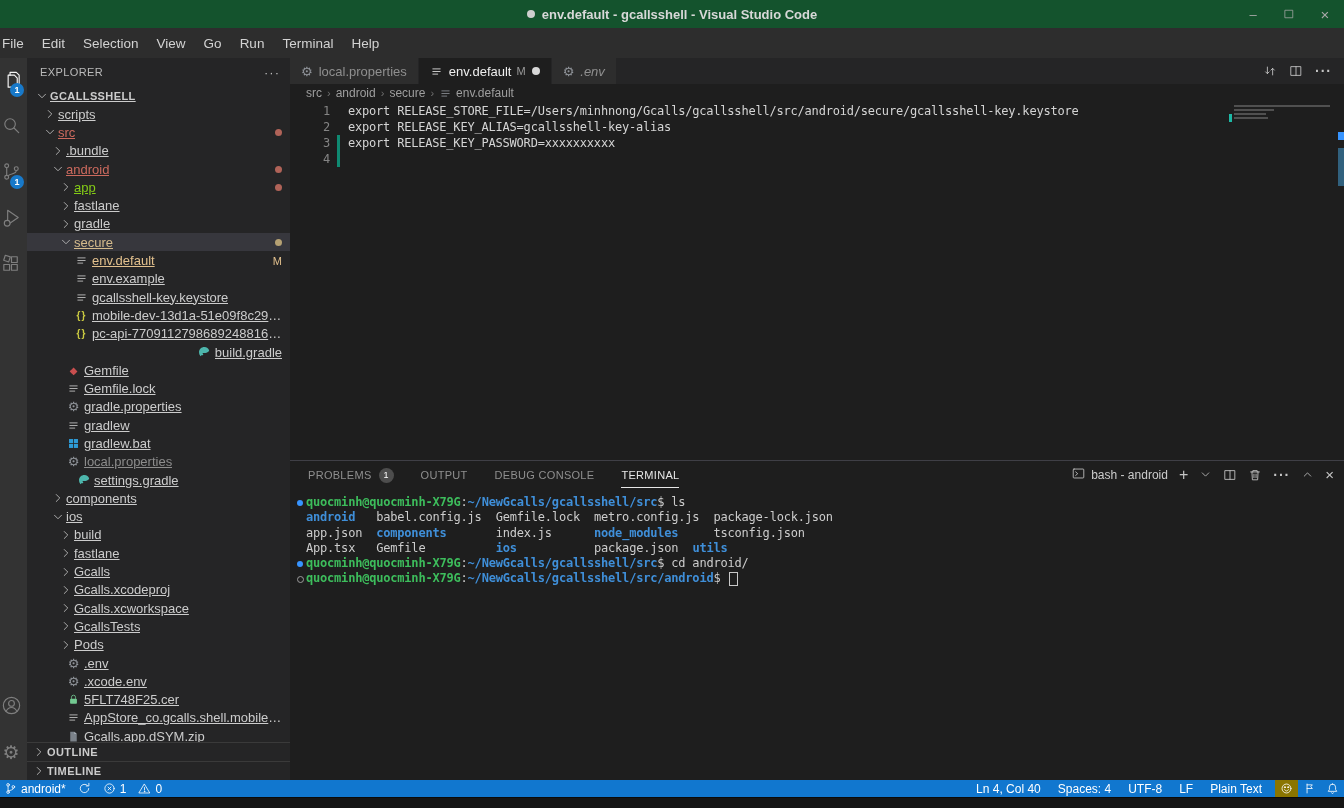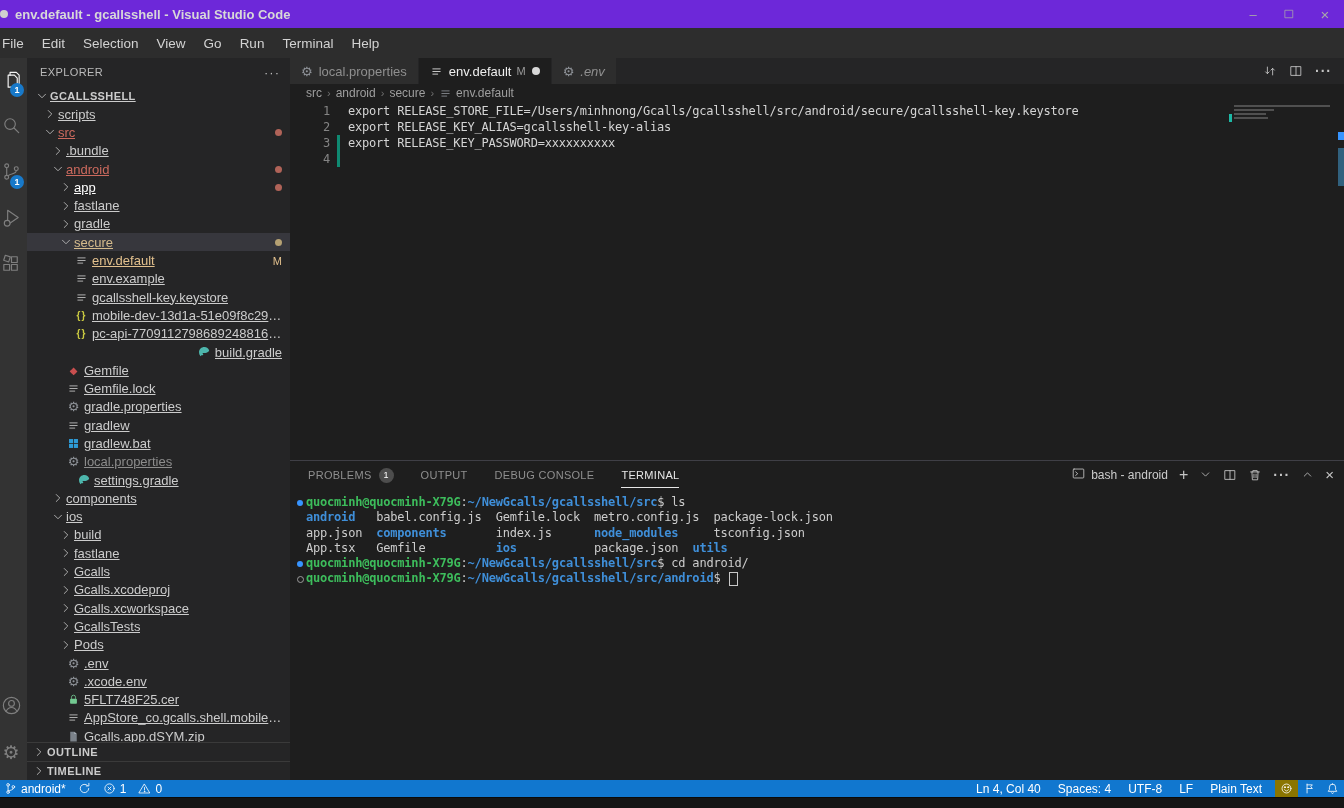--- a/index.html
+++ b/index.html
@@ -1,19 +1,19 @@
 <!DOCTYPE html>
 <html><head>
 <meta charset="utf-8">
 <style>
   html,body{margin:0;padding:0;background:#141414;}
   body{width:1344px;height:808px;overflow:hidden;font-family:"Liberation Sans","DejaVu Sans",sans-serif;color:#cccccc;-webkit-font-smoothing:antialiased;}
   .app{display:flex;flex-direction:column;width:1344px;height:808px;}
   
-  .titlebar{height:28px;background:#6d28d9;display:flex;align-items:center;position:relative;flex:none;}
+  .titlebar{height:28px;background:#14532d;display:flex;align-items:center;justify-content:center;position:relative;flex:none;}
   .title-text{font-size:13px;font-weight:bold;color:#d8d8d8;display:flex;align-items:center;gap:7px;}
   .dirty-dot{width:8px;height:8px;border-radius:50%;background:#cfcfcf;display:inline-block;}
   .win-controls{position:absolute;right:12px;top:0;height:28px;display:flex;align-items:center;gap:22px;color:#a9a9a9;}
   .win-btn{width:14px;height:14px;display:flex;align-items:center;justify-content:center;font-size:13px;}
   
   .menubar{height:30px;background:#2d2d2d;display:flex;align-items:center;flex:none;margin-left:-7px;}
   .menu-item{padding:0 9px;font-size:13.5px;color:#d2d2d2;height:100%;display:flex;align-items:center;}
   
   .body{flex:1;display:flex;min-height:0;}
   
@@ -230,21 +230,21 @@
             <span class="tright">
               <span class="dotbadge" style="background:#b06358;"></span>
             </span>
           </div>
           <div class="trow" style="padding-left:31px;">
             <span class="tchev">
               <svg width="14" height="14" viewBox="0 0 16 16" fill="none" stroke="currentColor" stroke-width="1" stroke-linecap="round" stroke-linejoin="round">
                 <polyline points="6 4 10 8 6 12"></polyline>
               </svg>
             </span>
-            <span class="tlabel" style="color:#ffffff;">app</span>
+            <span class="tlabel" style="color:#84cc16;">app</span>
             <span class="tright">
               <span class="dotbadge" style="background:#b06358;"></span>
             </span>
           </div>
           <div class="trow" style="padding-left:31px;">
             <span class="tchev">
               <svg width="14" height="14" viewBox="0 0 16 16" fill="none" stroke="currentColor" stroke-width="1" stroke-linecap="round" stroke-linejoin="round">
                 <polyline points="6 4 10 8 6 12"></polyline>
               </svg>
             </span>

